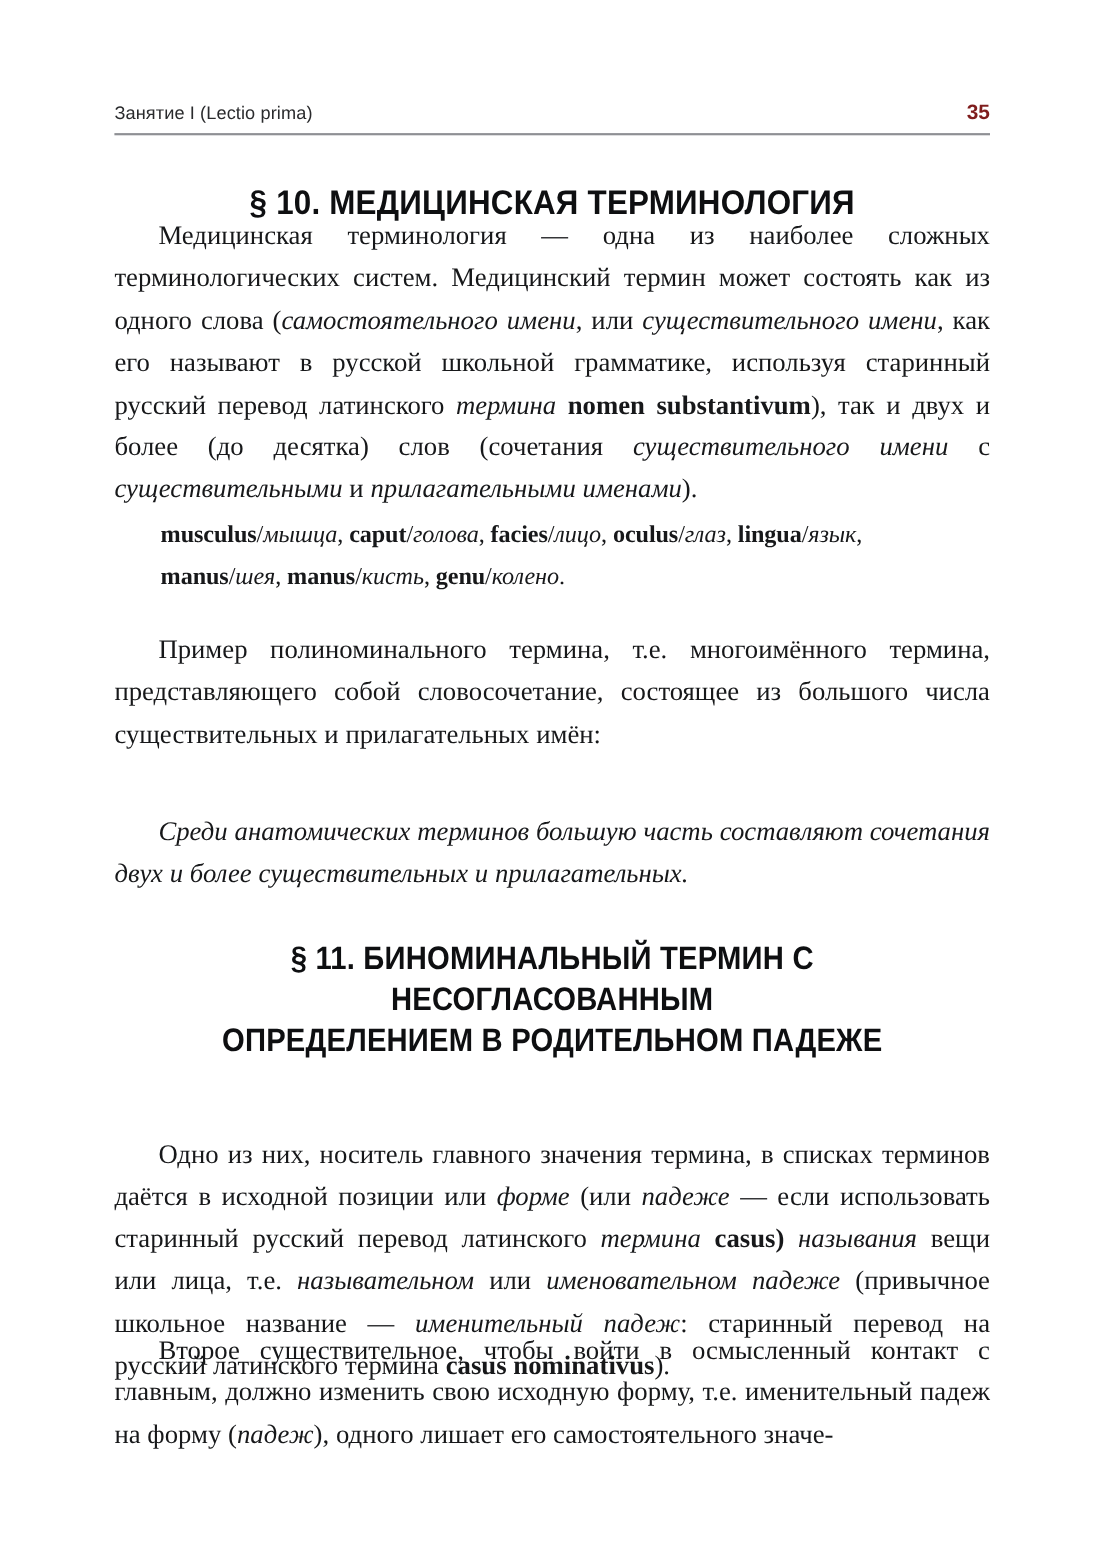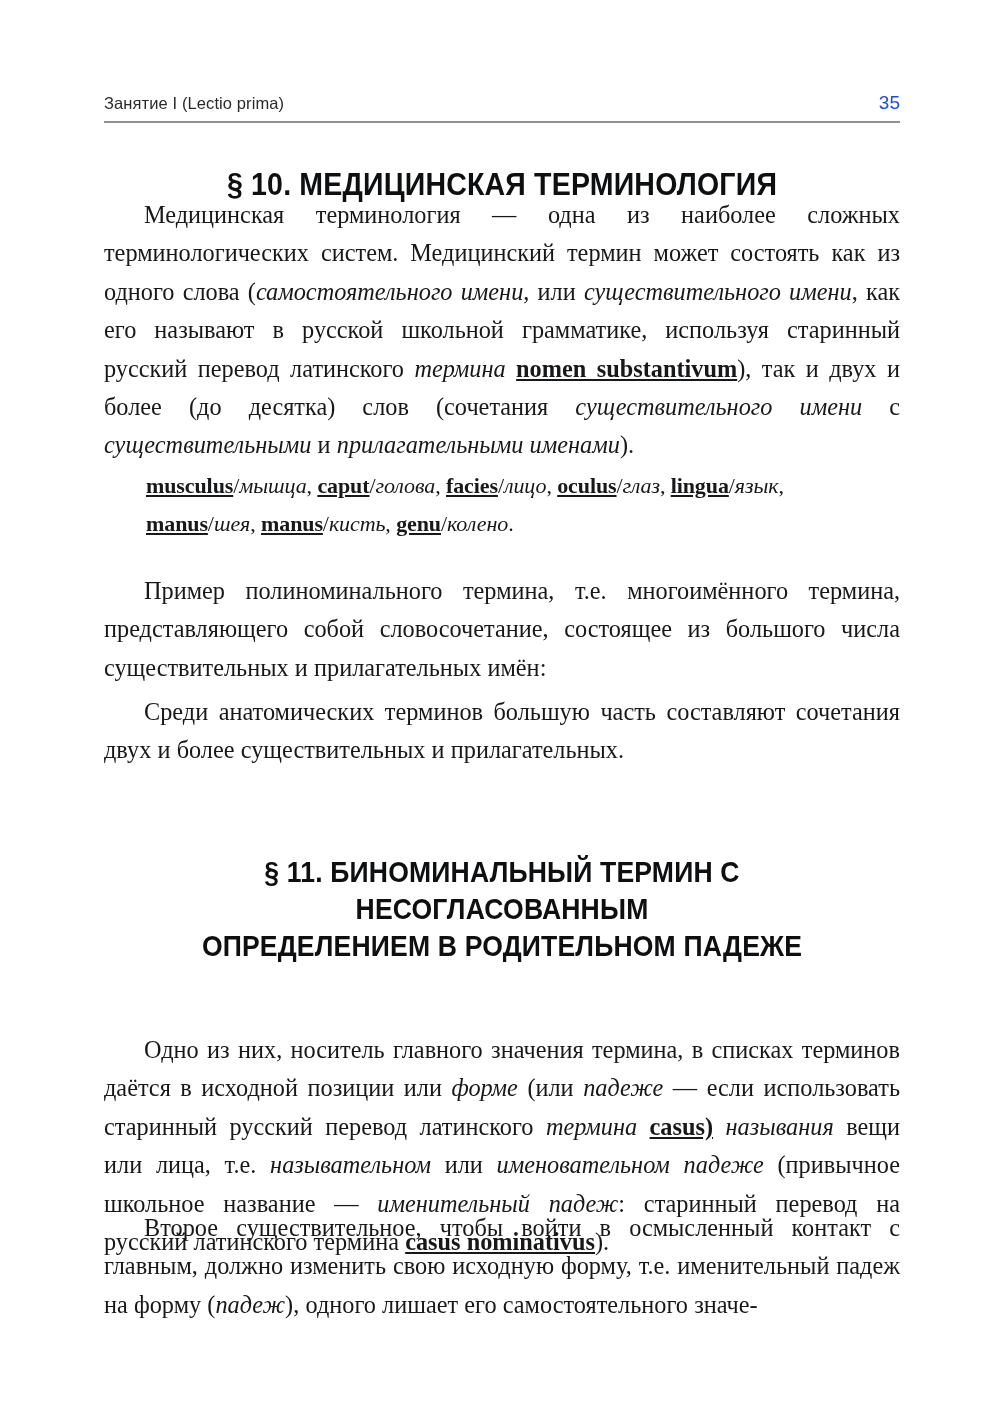--- a/index.html
+++ b/index.html
@@ -39,22 +39,22 @@
     font-family: "Liberation Sans", "DejaVu Sans", sans-serif;
   }
   .runhead-title {
     font-size: 16.5px;
     letter-spacing: .1px;
     color: #2a2b2d;
     white-space: nowrap;
   }
   .runhead-folio {
     font-size: 19px;
-    font-weight: 400;
-    color: #1d4ed8;
+    font-weight: 700;
+    color: #7f1d1d;
   }
   .runhead-rule {
     position: absolute;
     left: 104px;
     top: 121px;
     width: 796px;
     height: 2px;
     background: #8e9094;
   }
 
@@ -146,29 +146,29 @@
     display: block;
     text-align: justify;
   }
   .transline .just::after {
     content: "";
     display: inline-block;
     width: 100%;
   }
 
   i, em { font-style: italic; }
-  b, strong { font-weight: 700; text-decoration: underline; }
+  b, strong { font-weight: 700; }
 
   
   #p1   { top: 196px; }
   #p2   { top: 401px; }
   #ex1  { top: 467px; }
   #p3   { top: 572px; }
   #ex2  { top: 620px; }
-  #p4   { top: 693px; }
+  #p4   { top: 738px; font-style: italic; }
   #p5   { top: 915px; }
   #p6   { top: 1031px; }
   #p7   { top: 1209px; }
 </style>
 </head>
 <body>
 
 <div class="page">
 
   <div class="runhead">

